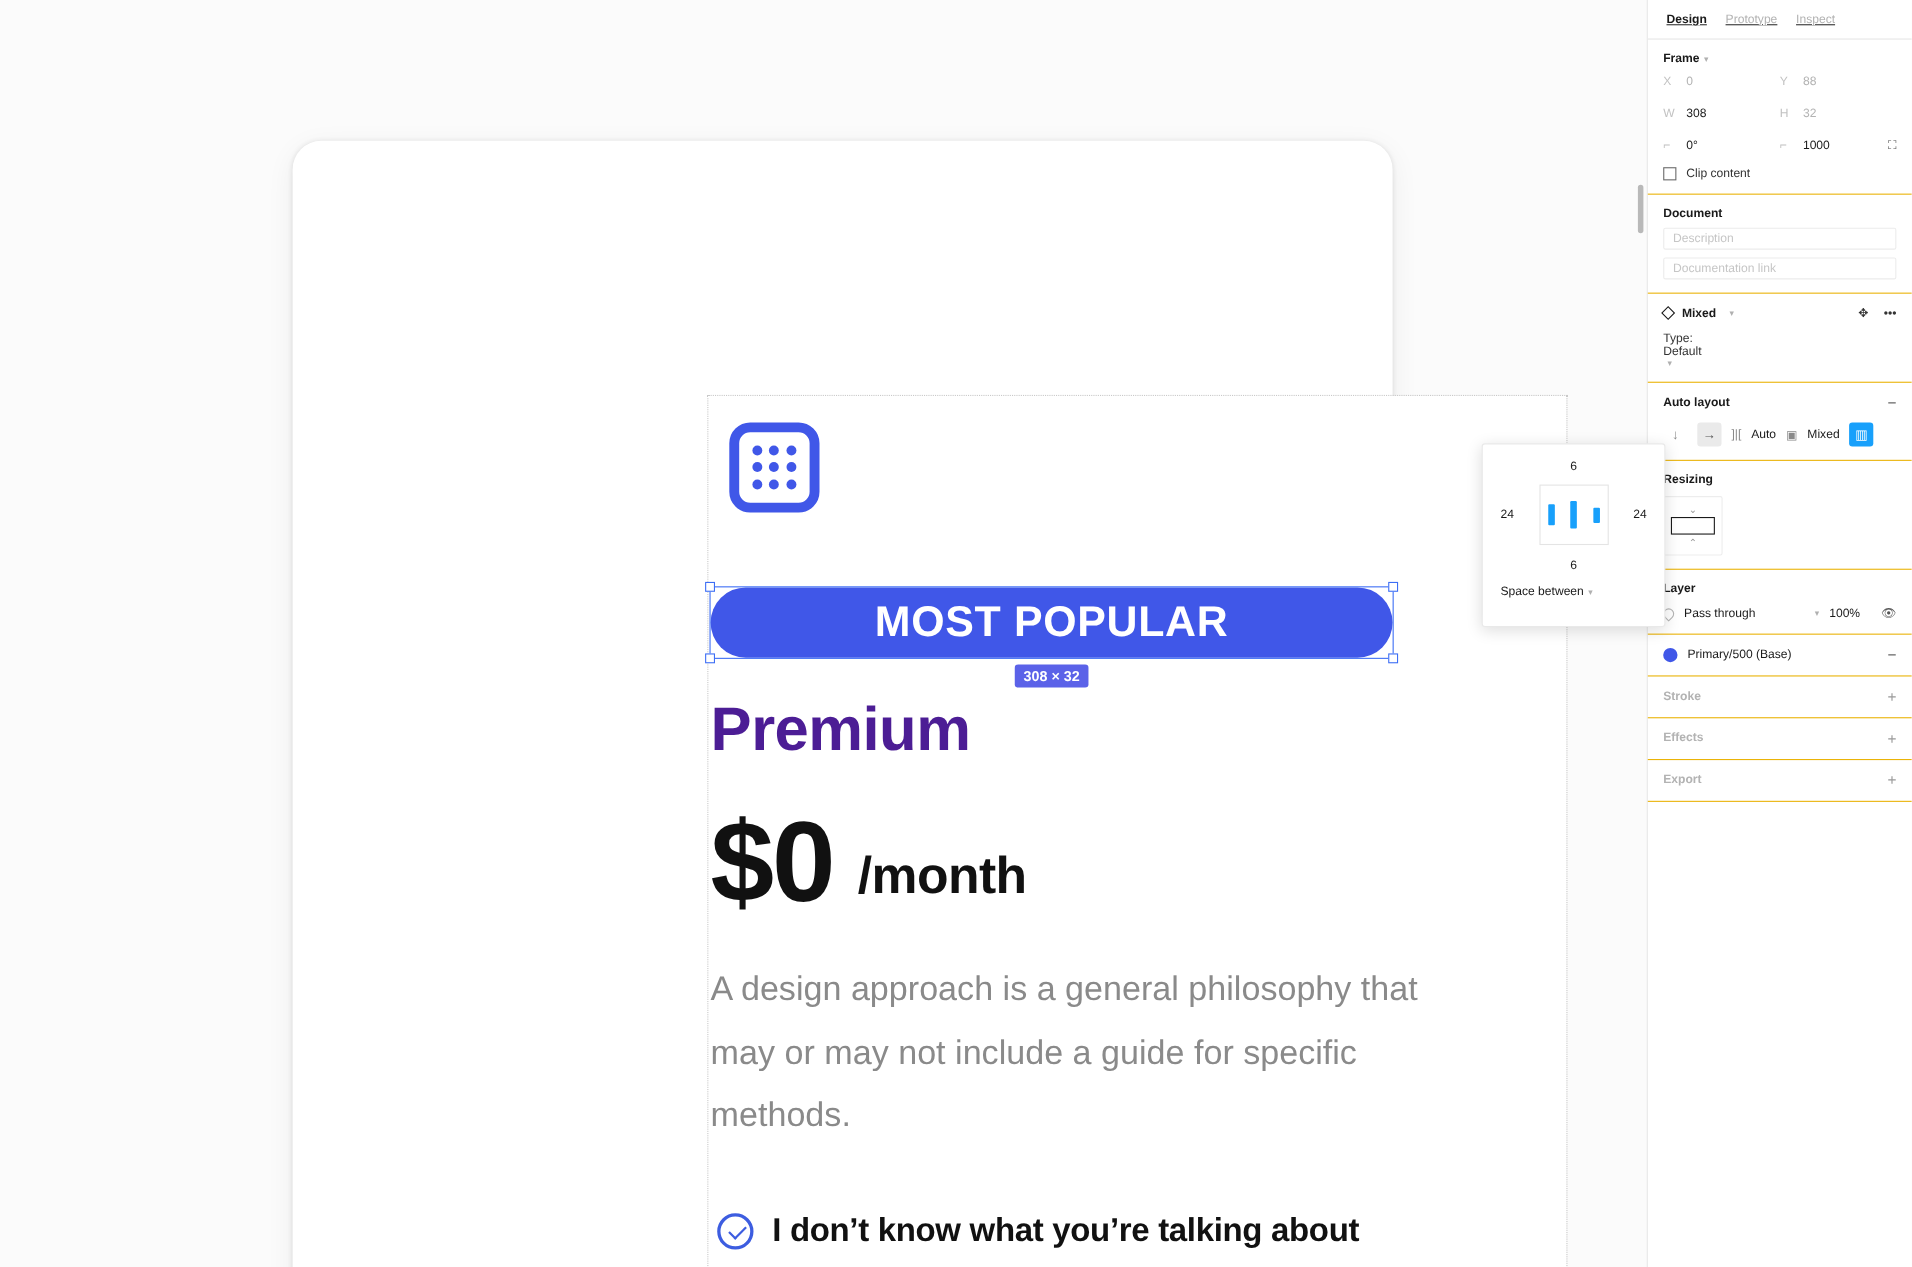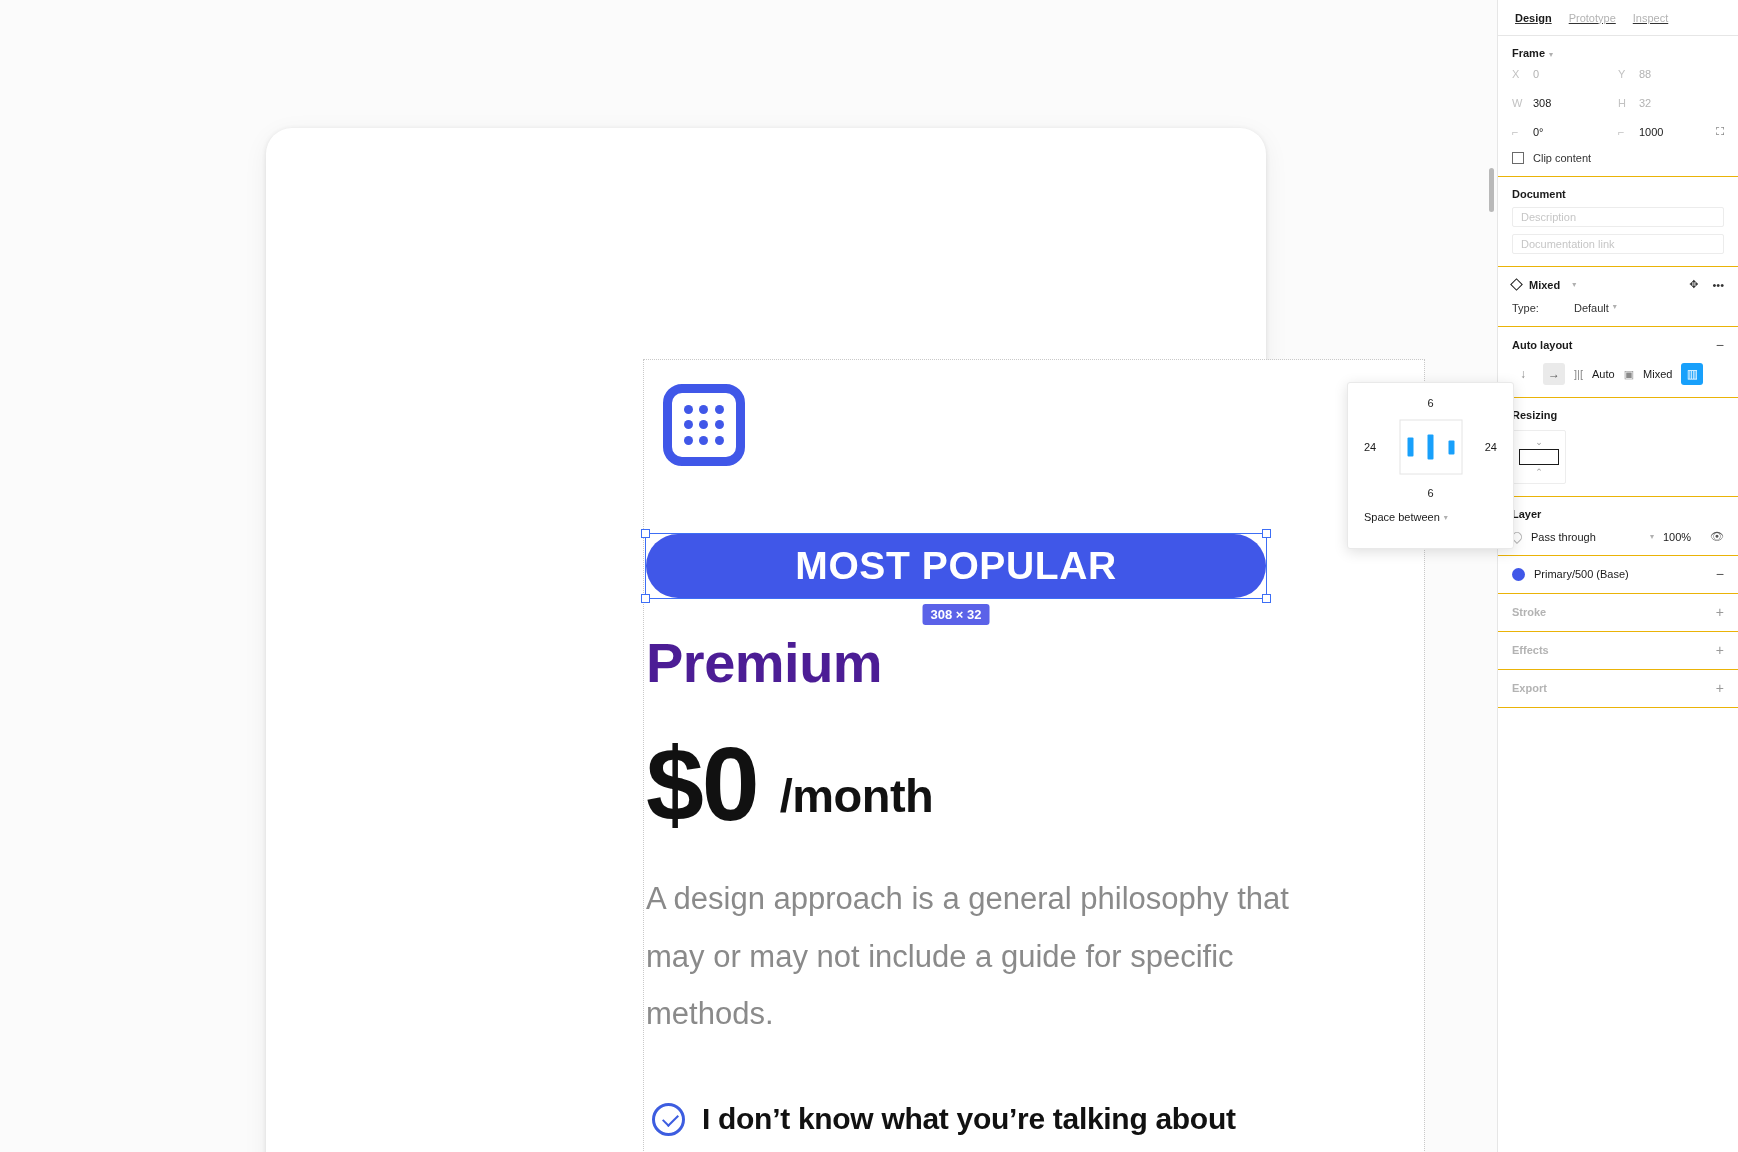--- a/index.html
+++ b/index.html
@@ -151,21 +151,21 @@
     display: flex; align-items: center; padding: 0 8px;
     color: #c6c6c6; font-size: 11px; margin-top: 7px;
   }
 
   .comp-row { display: flex; align-items: center; justify-content: space-between; }
   .comp-left { display: flex; align-items: center; gap: 8px; }
   .diamond { width: 9px; height: 9px; border: 1.3px solid #1a1a1a; transform: rotate(45deg); display: inline-block; }
   .comp-name { font-size: 11px; font-weight: bold; color: #1a1a1a; }
   .comp-actions { display: flex; align-items: center; gap: 14px; color: #333; }
 
-  .type-row { display: flex; margin-top: 11px; }
+  .type-row { display: flex; margin-top: 11px; flex-direction: column; }
   .type-k { width: 62px; color: #333; }
 
   .al-row { display: flex; align-items: center; gap: 9px; margin-top: 11px; }
   .al-btn {
     width: 22px; height: 22px; border-radius: 3px;
     display: flex; align-items: center; justify-content: center;
     color: #8a8a8a; font-size: 12px;
   }
   .al-btn.sel { background: #eaeaea; color: #555; }
   .al-btn.blue { background: #18a0fb; color: #ffffff; }

